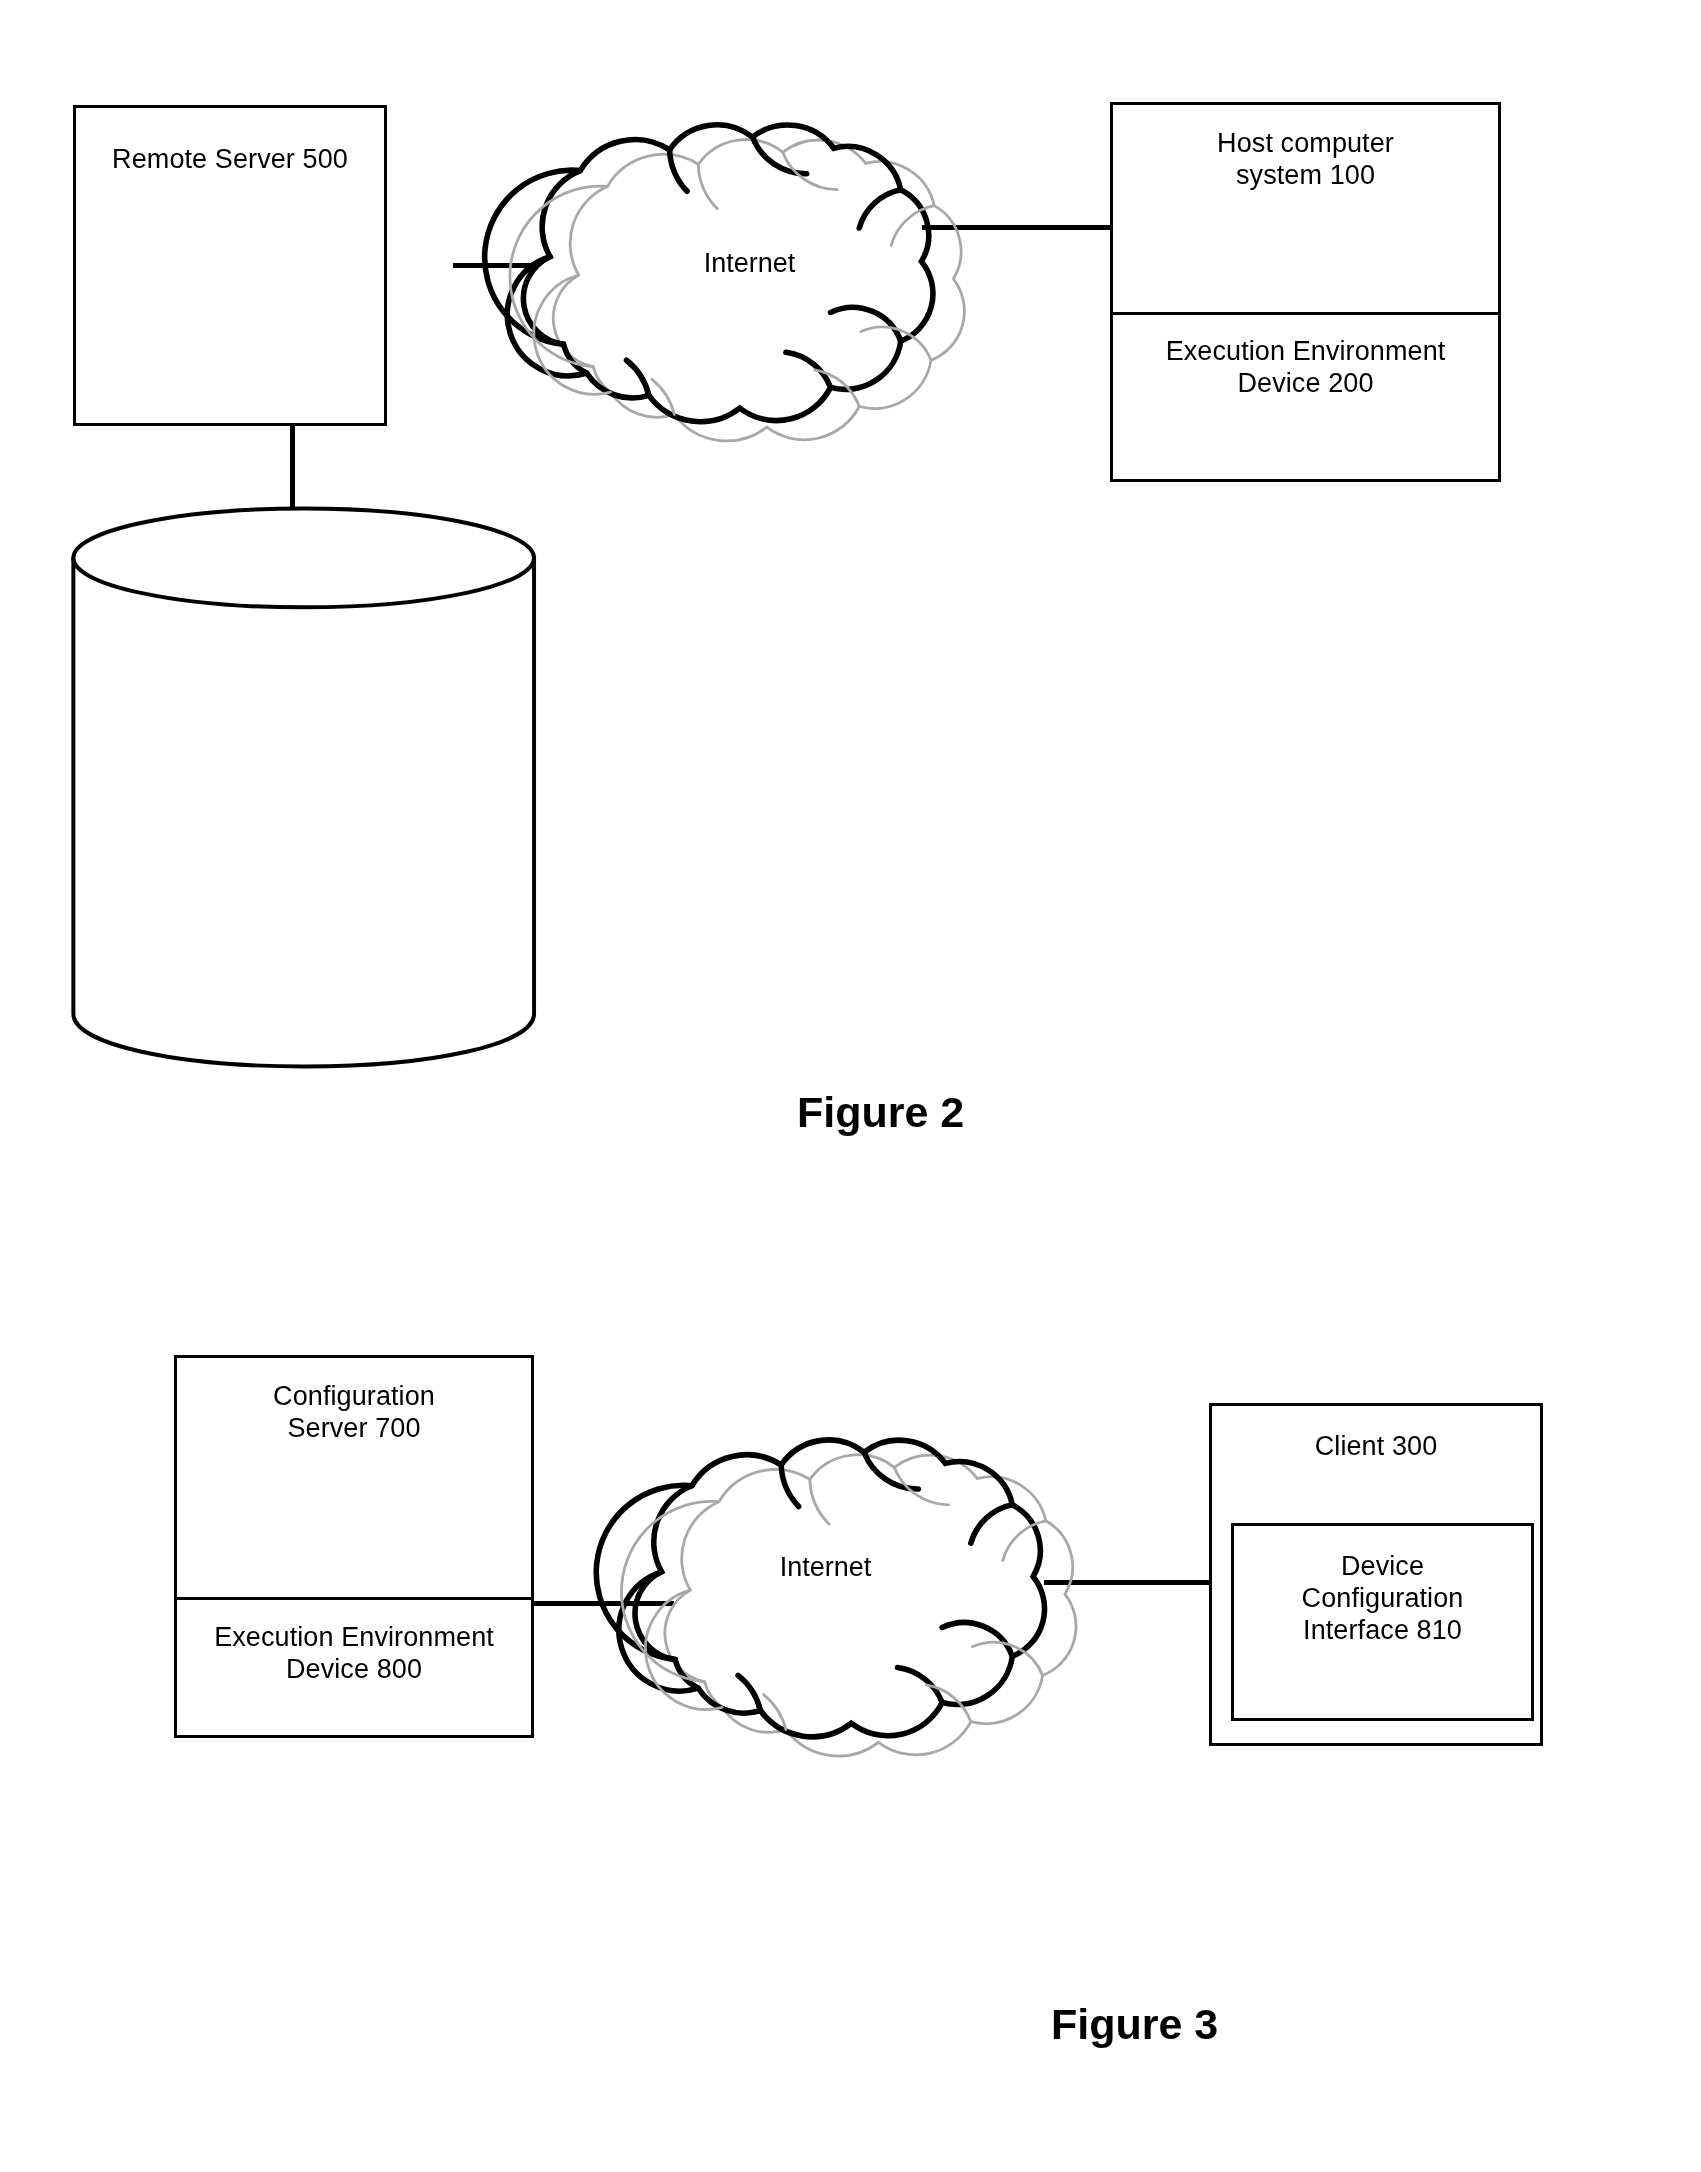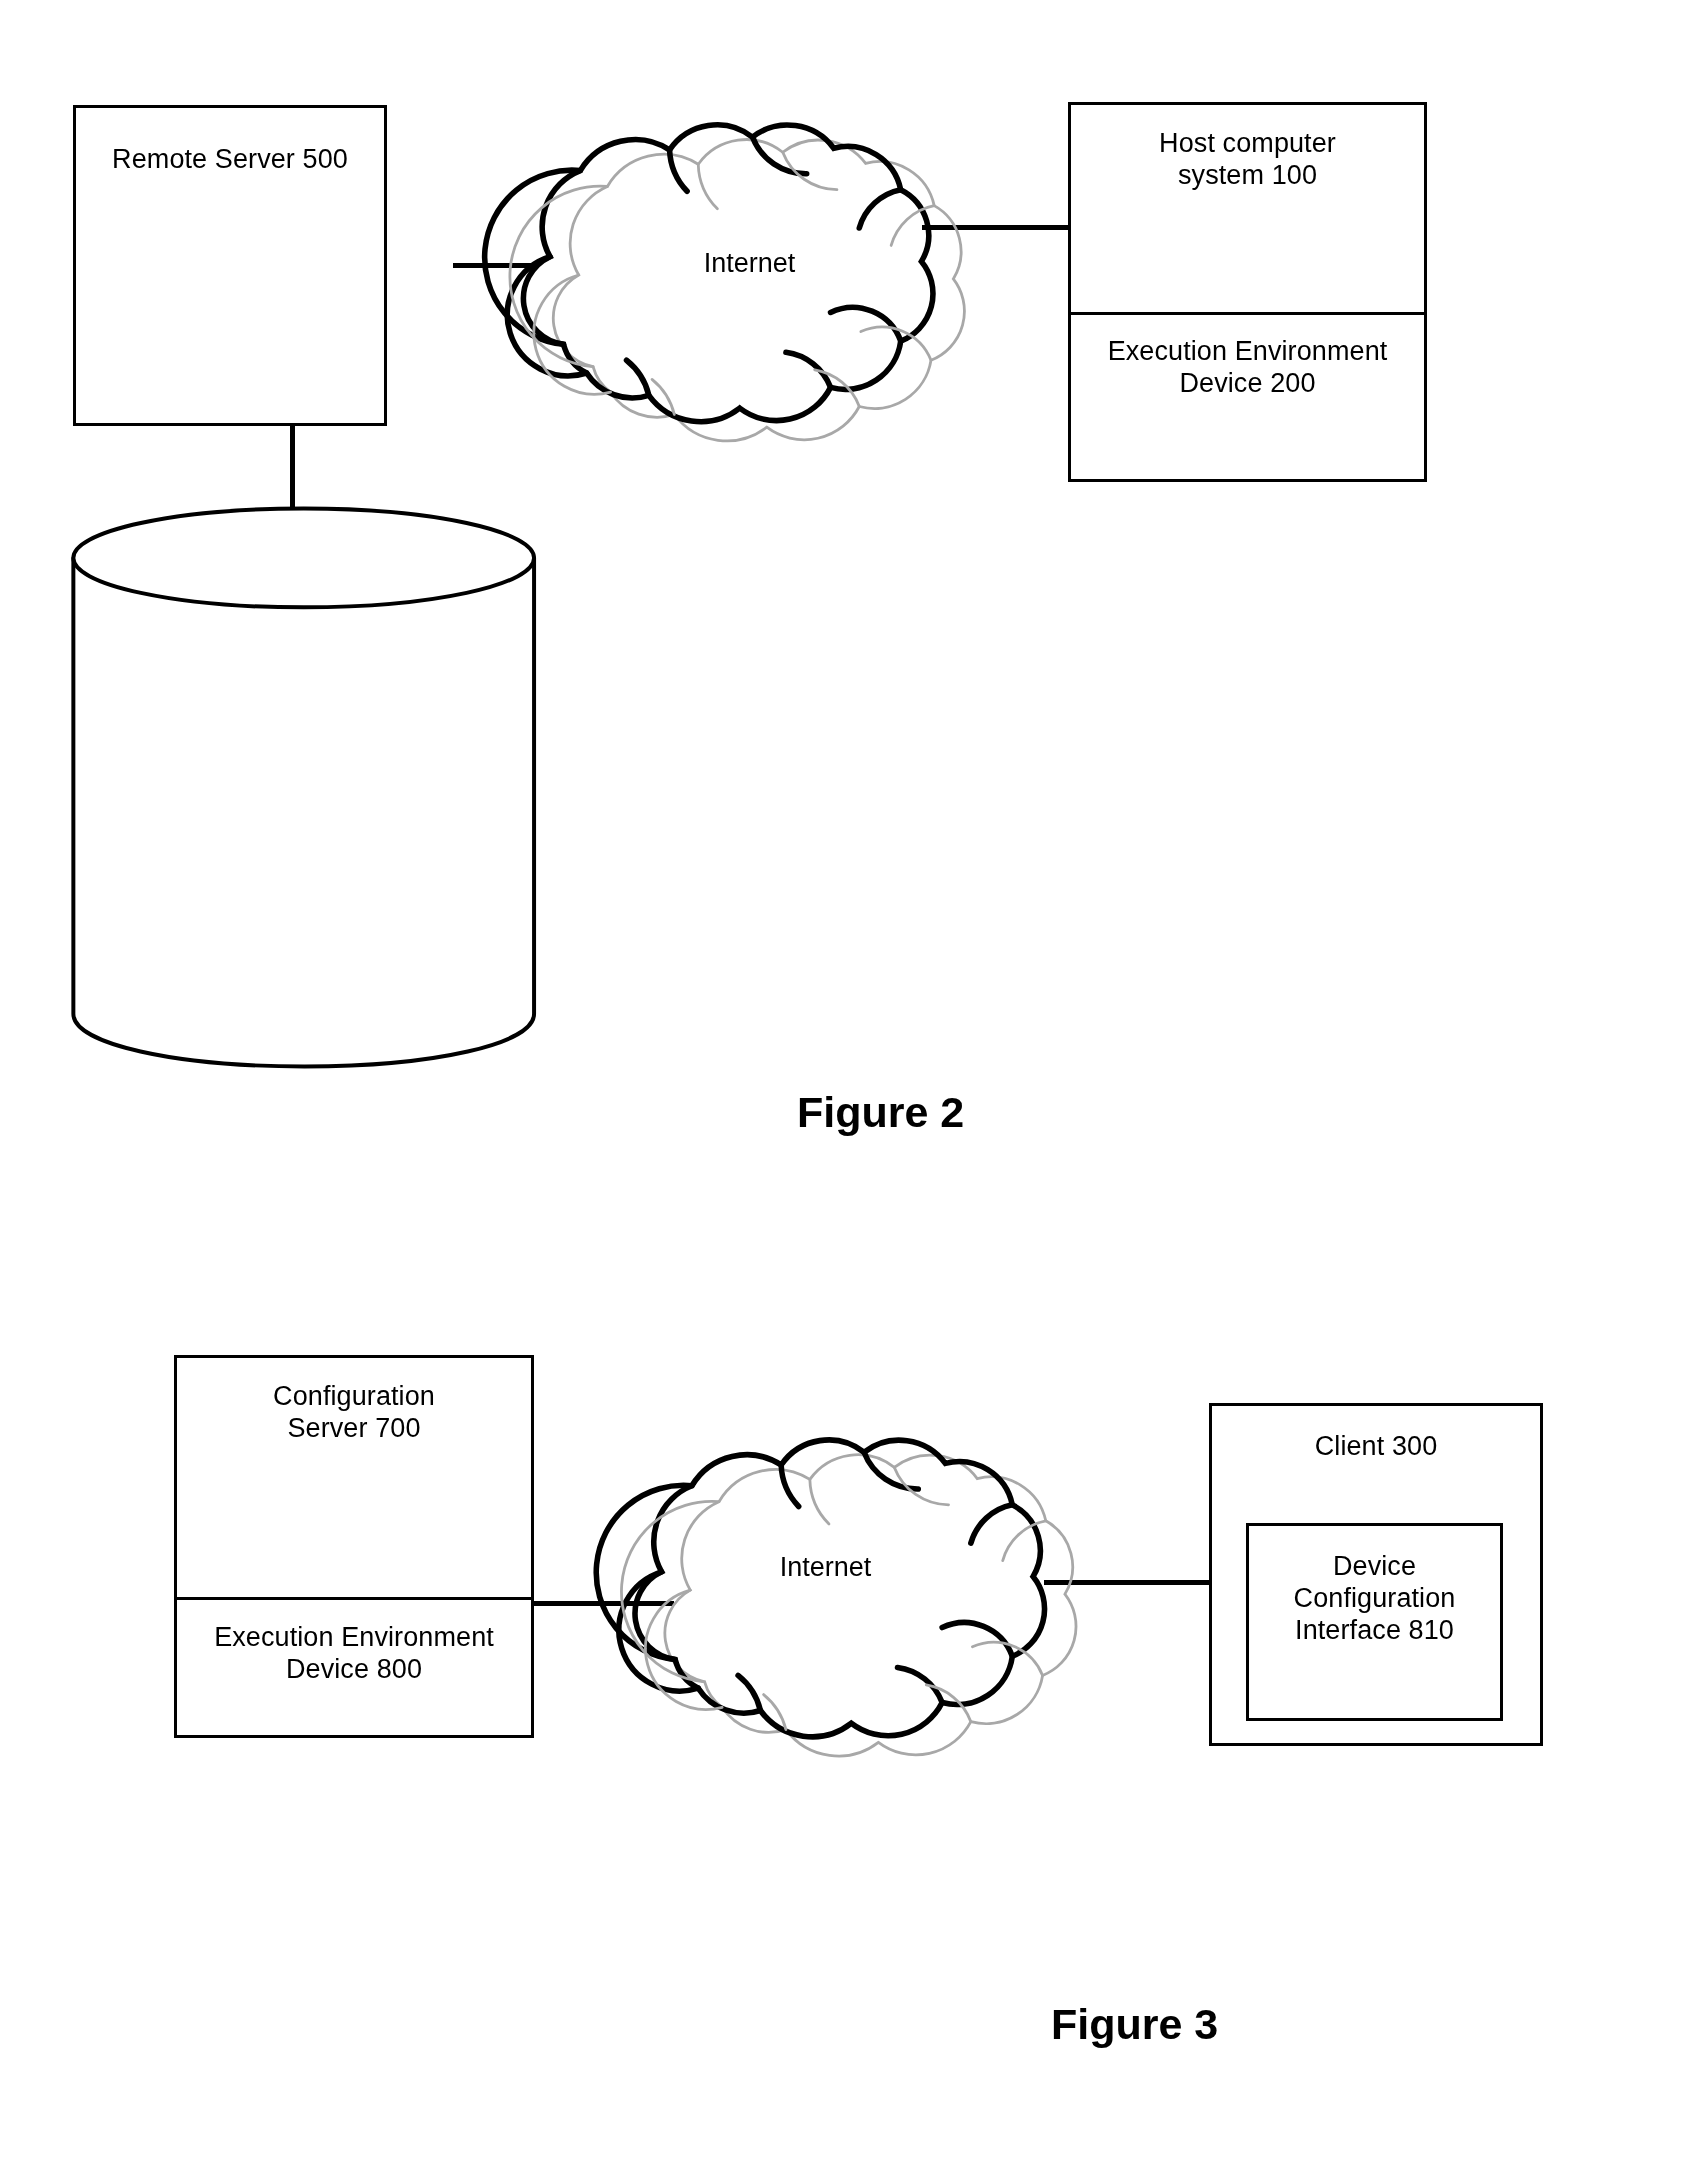--- a/index.html
+++ b/index.html
@@ -92,21 +92,21 @@
   <div class="box" style="left:73px; top:105px; width:314px; height:321px;">
     <div class="boxlabel" style="top:35px;">Remote Server 500</div>
   </div>
 
   <div class="line" style="left:453px; top:263px; width:80px; height:4.8px;"></div>
 
   <div class="line" style="left:290px; top:426px; width:4.8px; height:82px;"></div>
 
   <div class="line" style="left:922px; top:225px; width:191px; height:4.8px;"></div>
 
-  <div class="box" style="left:1068px; top:102px; width:359px; height:380px;">
+  <div class="box" style="left:1110px; top:102px; width:391px; height:380px;">
     <div class="boxlabel" style="top:22px;">Host computer
 system 100</div>
     <div class="hdiv" style="top:207px;"></div>
     <div class="boxlabel" style="top:230px;">Execution Environment
 Device 200</div>
   </div>
 
   <div class="dbtext" style="left:72px; top:542px; width:464px;">Database 600</div>
 
   <div class="box" style="left:113px; top:666px; width:381px; height:80px;">
@@ -133,21 +133,21 @@
 
   <div class="line" style="left:534px; top:1601px; width:140px; height:4.8px;"></div>
 
   <div class="line" style="left:1044px; top:1580px; width:167px; height:4.8px;"></div>
 
   <div class="cloudtext" style="left:670px; top:1551px; width:311px;">Internet</div>
 
   <div class="box" style="left:1209px; top:1403px; width:334px; height:343px;">
     <div class="boxlabel" style="top:24px;">Client 300</div>
   </div>
-  <div class="box" style="left:1231px; top:1523px; width:257px; height:198px;margin-left:15px;">
+  <div class="box" style="left:1231px; top:1523px; width:303px; height:198px;">
     <div class="boxlabel" style="top:24px;">Device
 Configuration
 Interface 810</div>
   </div>
 
   <div class="figlabel" style="left:1051px; top:2000px;">Figure 3</div>
 
   <svg class="overlay" viewBox="0 0 2134 2725">
 
     <g>

